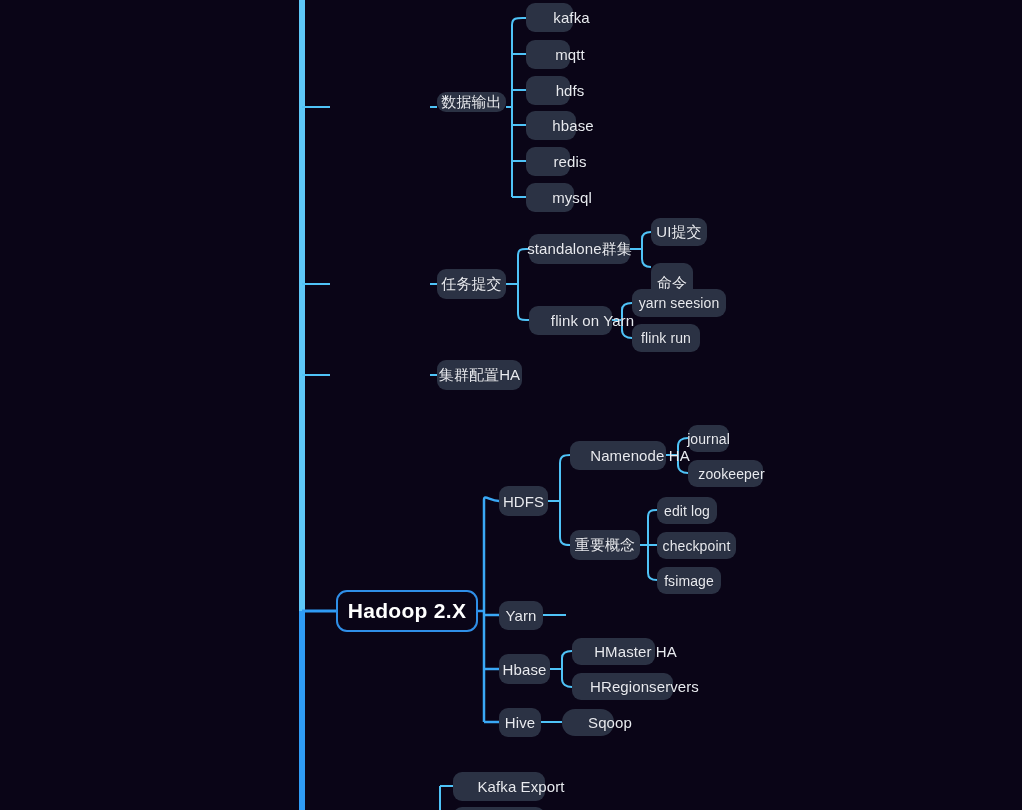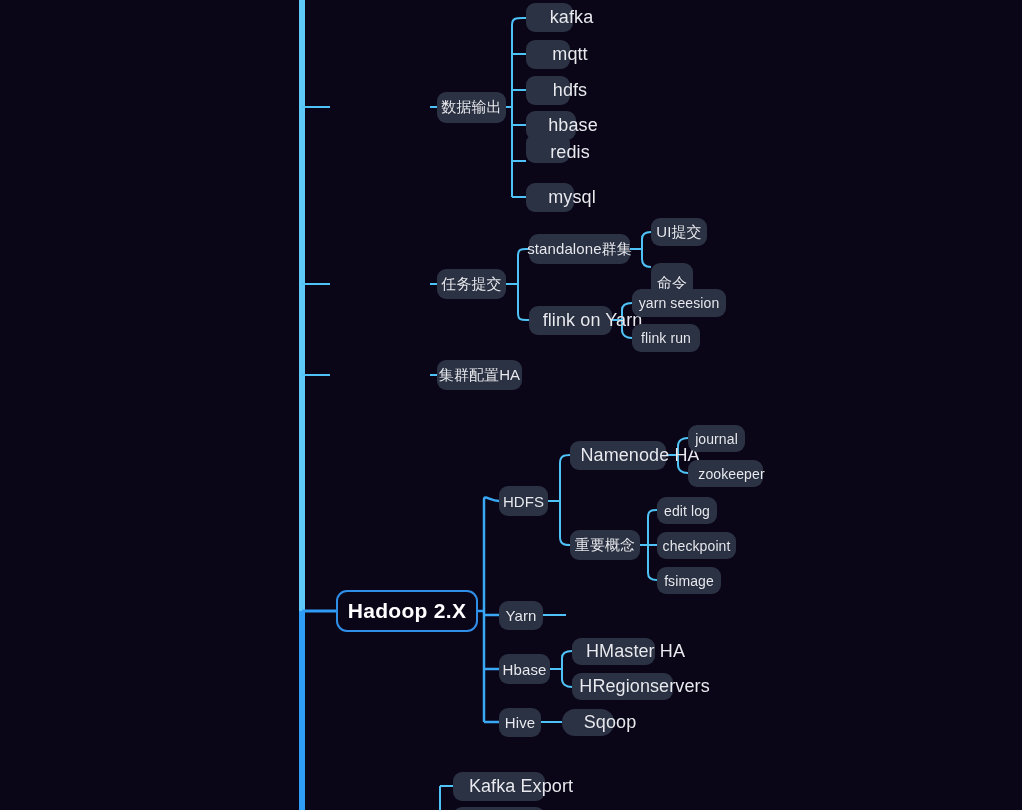--- a/index.html
+++ b/index.html
@@ -19,21 +19,21 @@
     background:#2b3244;
     color:#e8eaf0;
     border-radius:9px;
     display:flex;align-items:center;justify-content:center;
     white-space:nowrap;
     letter-spacing:.1px;
     font-weight:400;
     text-shadow:0 0 1px rgba(0,0,0,.5);
   }
   .node.lvl1{font-size:15px;}
-  .node.lvl2{font-size:18px;padding-left:44px;}
+  .node.lvl2{font-size:15px;padding-left:44px;}
   .node.lvl3{font-size:14px;}
   .node.cn{font-size:15px;}
   .root{
     position:absolute;box-sizing:border-box;
     background:transparent;
     border:2px solid #2f8fe8;
     border-radius:11px;
     color:#ffffff;
     font-size:21px;font-weight:700;
     display:flex;align-items:center;justify-content:center;
@@ -117,37 +117,37 @@
     <path d="M562,658 L562,679" stroke="#4fc3f7" stroke-width="2" fill="none"></path>
     <path d="M562,658 C562,653 566,651 572,651" stroke="#4fc3f7" stroke-width="2" fill="none"></path>
     <path d="M562,679 C562,684 566,687 572,687" stroke="#4fc3f7" stroke-width="2" fill="none"></path>
 
     <path d="M540,722 L562,722" stroke="#4fc3f7" stroke-width="2" fill="none"></path>
 
     <path d="M440,786 C440,786 446,786 453,786" stroke="#4fc3f7" stroke-width="2" fill="none"></path>
     <path d="M440,786 L440,812" stroke="#4fc3f7" stroke-width="2" fill="none"></path>
   </svg>
 
-  <div class="node cn" style="left:437px;top:92px;width:69px;height:31px;">
+  <div class="node cn" style="left:437px;top:92px;width:69px;height:20px;">
     <span>数据输出</span>
   </div>
 
   <div class="node lvl2" style="left:526px;top:3px;width:47px;height:29px;">
     <span>kafka</span>
   </div>
   <div class="node lvl2" style="left:526px;top:40px;width:42px;height:29px;">
     <span>mqtt</span>
   </div>
   <div class="node lvl2" style="left:526px;top:76px;width:41px;height:29px;">
     <span>hdfs</span>
   </div>
   <div class="node lvl2" style="left:526px;top:111px;width:50px;height:29px;">
     <span>hbase</span>
   </div>
-  <div class="node lvl2" style="left:526px;top:134px;width:32px;height:29px;align-items:flex-end;">
+  <div class="node lvl2" style="left:526px;top:147px;width:32px;height:29px;">
     <span>redis</span>
   </div>
   <div class="node lvl2" style="left:526px;top:183px;width:48px;height:29px;">
     <span>mysql</span>
   </div>
 
   <div class="node cn" style="left:437px;top:269px;width:69px;height:30px;">
     <span>任务提交</span>
   </div>
 
@@ -178,21 +178,21 @@
   <div class="root" style="left:336px;top:590px;width:142px;height:42px;">
     <span>Hadoop 2.X</span>
   </div>
 
   <div class="node lvl1" style="left:499px;top:486px;width:49px;height:30px;">
     <span>HDFS</span>
   </div>
   <div class="node lvl2" style="left:570px;top:441px;width:96px;height:29px;">
     <span>Namenode HA</span>
   </div>
-  <div class="node lvl3" style="left:688px;top:425px;width:57px;height:27px;">
+  <div class="node lvl3" style="left:688px;top:425px;width:41px;height:27px;">
     <span>journal</span>
   </div>
   <div class="node lvl3" style="left:688px;top:460px;width:75px;height:27px;padding-left:12px;">
     <span>zookeeper</span>
   </div>
 
   <div class="node cn" style="left:570px;top:530px;width:70px;height:30px;">
     <span>重要概念</span>
   </div>
   <div class="node lvl3" style="left:657px;top:497px;width:60px;height:27px;">

